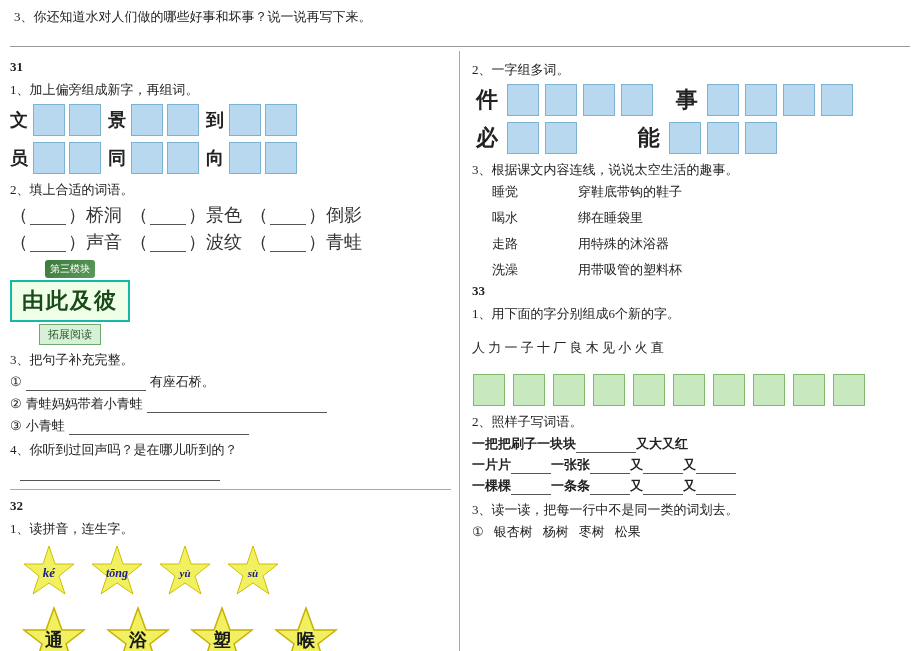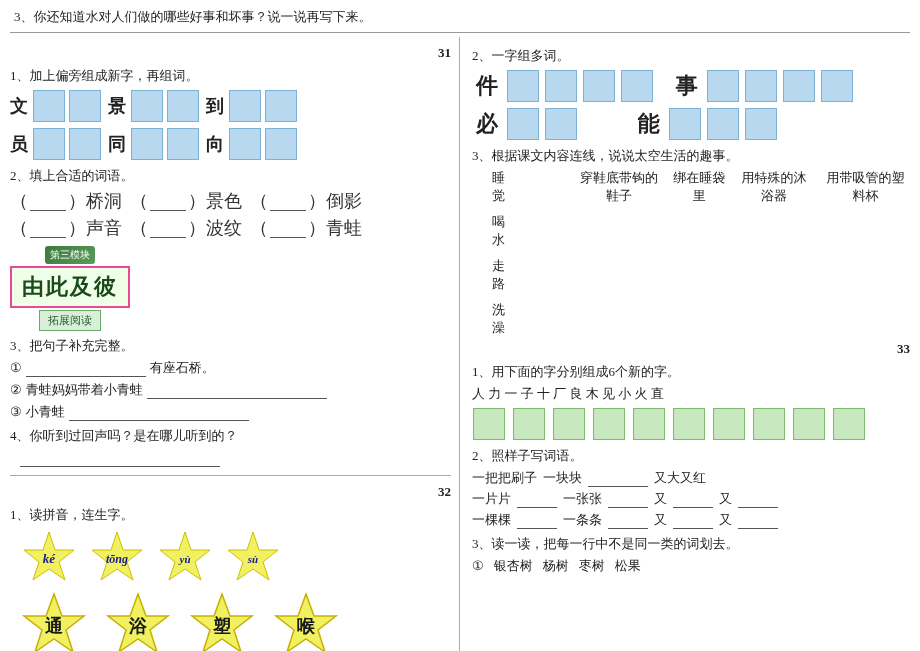--- a/index.html
+++ b/index.html
@@ -13,21 +13,21 @@
     }
     .page {
       width: 920px;
       min-height: 651px;
       display: flex;
       flex-direction: column;
       padding: 8px 10px;
     }
     .top-question {
       font-size: 13px;
-      margin-bottom: 2px;
+      margin-bottom: 16px;
       padding-left: 4px;
     }
     .divider {
       border: none;
       border-top: 1px solid #999;
       margin: 4px 0;
     }
     .columns {
       display: flex;
       flex-direction: row;
@@ -39,21 +39,21 @@
       border-right: 1px solid #aaa;
       padding-right: 8px;
       padding-top: 4px;
     }
     .right-col {
       width: 455px;
       padding-left: 12px;
       padding-top: 4px;
     }
     .section-num {
-      text-align: right;
+      text-align: left;
       font-size: 13px;
       font-weight: bold;
       margin-bottom: 6px;
       margin-top: 4px;
     }
     .question-title {
       font-size: 13px;
       margin-bottom: 4px;
       margin-top: 6px;
     }
@@ -161,30 +161,30 @@
       font-size: 22px;
       font-weight: bold;
       width: 30px;
       text-align: center;
     }
     
     .chars-row {
       display: flex;
       align-items: center;
       gap: 6px;
-      margin: 4px 0;
+      margin: 16px 0;
       flex-wrap: wrap;
     }
     
     .copy-row {
       display: flex;
       align-items: center;
-      gap: 6px;
       margin: 3px 0;
       font-size: 13px;
+      font-weight: bold;
     }
     .copy-blank {
       display: inline-block;
       width: 60px;
       border-bottom: 1px solid #555;
       height: 18px;
       vertical-align: bottom;
     }
     .copy-blank-sm {
       display: inline-block;
@@ -299,21 +299,21 @@
           <span class="paren">（</span>
             <span class="blank-inner"></span>
             <span class="paren">）青蛙</span>
         </div>
       </div>
 
       
       <div class="banner-section">
         <div style="display:flex;flex-direction:column;align-items:center;gap:2px;">
           <div style="background:linear-gradient(135deg,#3a7a3a,#5a9a5a);color:white;font-size:10px;padding:2px 5px;border-radius:3px;white-space:nowrap;">第三模块</div>
-          <div style="background:#f0ffe8;border:2px solid #ec4899;padding:4px 10px;font-size:22px;font-weight:bold;color:#1a4a1a;font-family:'KaiTi','楷体',serif;letter-spacing:2px;">由此及彼</div>
+          <div style="background:#f0ffe8;border:2px solid #14b8a6;padding:4px 10px;font-size:22px;font-weight:bold;color:#1a4a1a;font-family:'KaiTi','楷体',serif;letter-spacing:2px;">由此及彼</div>
           <div style="background:#d8f0d8;border:1px solid #6aaa6a;padding:2px 8px;font-size:11px;color:#2a5a2a;">拓展阅读</div>
         </div>
       </div>
 
       
       <div class="question-title">3、把句子补充完整。</div>
       <div class="sentence-row">
         <span>①</span>
         <span class="underline-blank"></span>
         <span>有座石桥。</span>
@@ -436,21 +436,21 @@
       </div>
 
       <div class="question-title">3、根据课文内容连线，说说太空生活的趣事。</div>
       <div style="display:flex;margin:4px 0 4px 20px;">
         <div style="display:flex;flex-direction:column;gap:8px;">
           <span>睡觉</span>
           <span>喝水</span>
           <span>走路</span>
           <span>洗澡</span>
         </div>
-        <div style="display:flex;flex-direction:row;gap:8px;margin-left:60px;text-align:center;">
+        <div style="display:flex;flex-direction:column;gap:8px;margin-left:60px;">
           <span>穿鞋底带钩的鞋子</span>
           <span>绑在睡袋里</span>
           <span>用特殊的沐浴器</span>
           <span>用带吸管的塑料杯</span>
         </div>
       </div>
 
       <div class="section-num">33</div>
 
       <div class="question-title">1、用下面的字分别组成6个新的字。</div>

